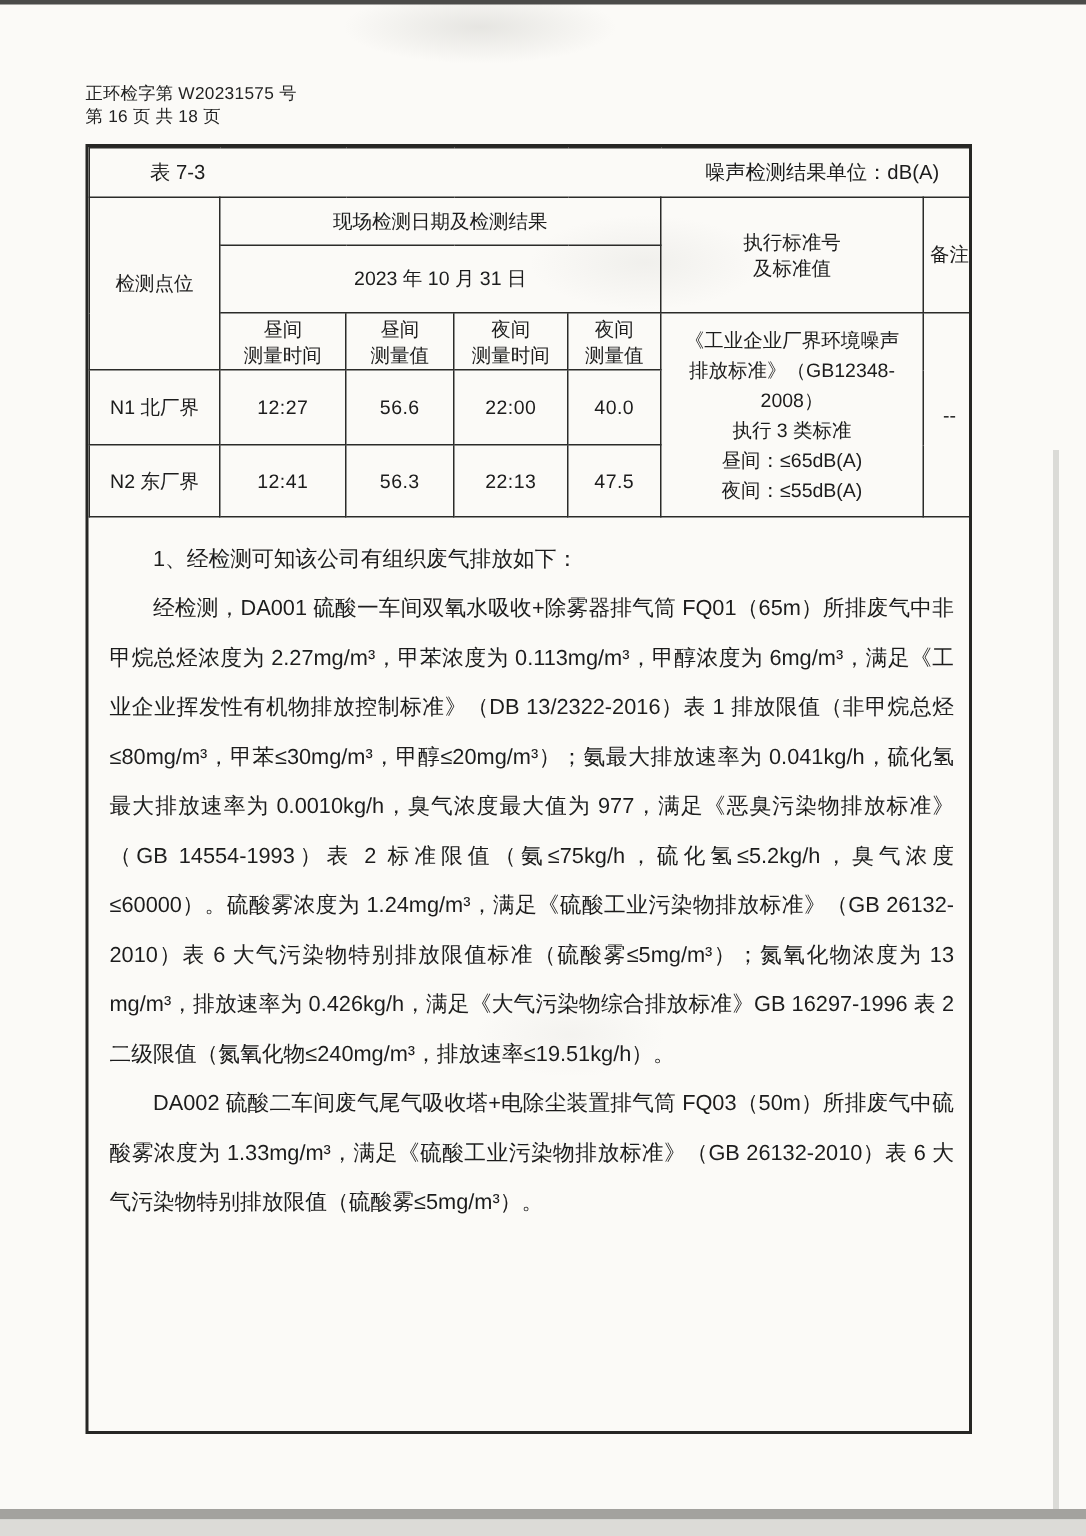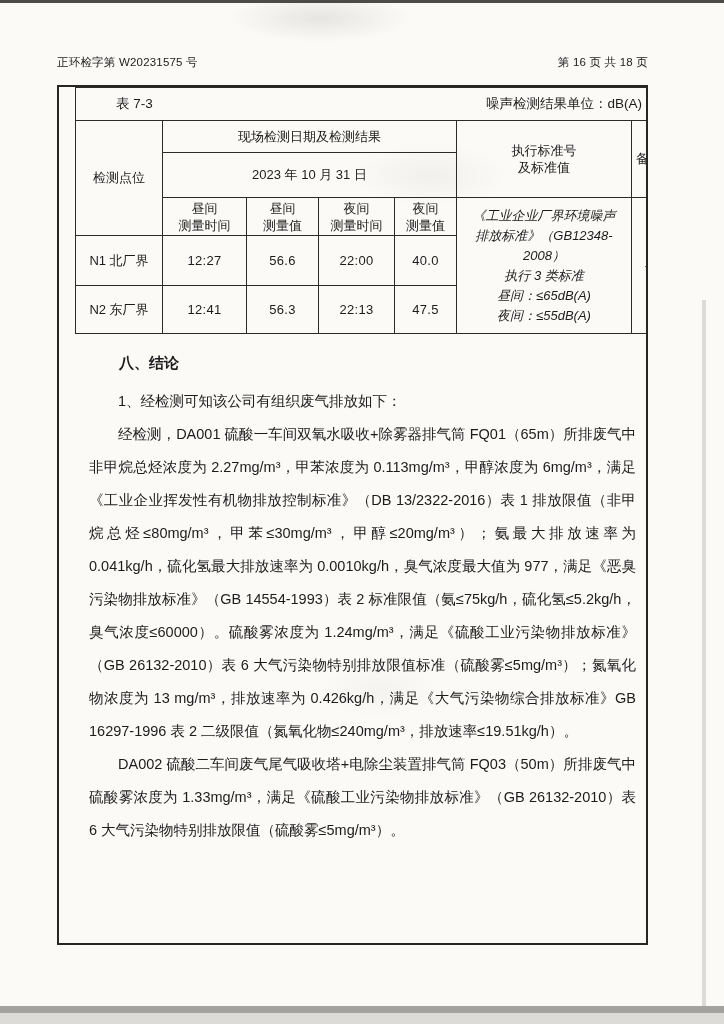--- a/index.html
+++ b/index.html
@@ -18,43 +18,43 @@
     color:#1d1d1d;
   }
   .scan-top-edge{position:absolute;top:0;left:0;width:724px;height:3px;background:#4b4b49;}
   .bottom-shadow{position:absolute;top:1006px;left:0;width:724px;height:7px;background:#a3a29e;}
   .bottom-edge{position:absolute;top:1013px;left:0;width:724px;height:11px;background:#dcdbd7;}
   .right-edge-shadow{position:absolute;left:702px;top:300px;width:4px;height:706px;background:rgba(160,160,155,.35);}
 
   .page-header{
     position:absolute;left:57px;top:55px;width:591px;
     display:flex;justify-content:space-between;
-    font-size:11.5px;color:#222;letter-spacing:.2px;
+    font-size:11.5px;color:#222;letter-spacing:.2px;flex-direction:column;
   }
   .frame{
-    position:absolute;left:57px;top:85px;width:591px;height:860px;
-    border:2px solid #262624;box-sizing:border-box;overflow:hidden;padding-left:16px;
+    position:absolute;left:57px;top:96px;width:591px;height:860px;
+    border:2px solid #262624;box-sizing:border-box;overflow:hidden;
   }
 
   table.noise-table{
     width:100%;border-collapse:collapse;table-layout:fixed;
   }
   table.noise-table td{
     border:1.4px solid #2b2b29;
     text-align:center;vertical-align:middle;
     padding:0 2px;font-size:13px;color:#1c1c1c;box-sizing:border-box;
   }
   .title-cell{padding:0 !important;}
   .title-flex{display:flex;align-items:center;width:100%;height:100%;font-size:13.5px;}
   .title-flex .cap-label{margin-left:40px;}
   .title-flex .cap-title{flex:1;text-align:right;}
   .title-flex .unit-label{margin-right:24px;}
   .pre{white-space:pre-line;}
   .subhead{font-size:12.5px;line-height:17px;}
-  .std-cell{font-size:12.8px;line-height:20px;font-style:italic;}
+  .std-cell{font-size:12.8px;line-height:20px;}
   .datecell{font-size:13.2px;}
   .num{font-size:13.5px;letter-spacing:.3px;}
 
   .conclusion{padding:12px 10px 0 14px;}
   .conclusion .heading{
     font-weight:bold;font-size:15px;line-height:33px;
     text-indent:2em;margin:0 0 6px 0;
   }
   .conclusion p{
     margin:0;text-indent:2em;text-align:justify;
@@ -132,21 +132,20 @@
         <td>N2 东厂界</td>
         <td class="num">12:41</td>
         <td class="num">56.3</td>
         <td class="num">22:13</td>
         <td class="num">47.5</td>
       </tr>
     </tbody>
       </table>
 
     <div class="conclusion">
-      <div class="heading">八、结论</div>
       <p>1、经检测可知该公司有组织废气排放如下：</p>
       <p>经检测，DA001 硫酸一车间双氧水吸收+除雾器排气筒 FQ01（65m）所排废气中非甲烷总烃浓度为 2.27mg/m³，甲苯浓度为 0.113mg/m³，甲醇浓度为 6mg/m³，满足《工业企业挥发性有机物排放控制标准》（DB 13/2322-2016）表 1 排放限值（非甲烷总烃≤80mg/m³，甲苯≤30mg/m³，甲醇≤20mg/m³）；氨最大排放速率为 0.041kg/h，硫化氢最大排放速率为 0.0010kg/h，臭气浓度最大值为 977，满足《恶臭污染物排放标准》（GB 14554-1993）表 2 标准限值（氨≤75kg/h，硫化氢≤5.2kg/h，臭气浓度≤60000）。硫酸雾浓度为 1.24mg/m³，满足《硫酸工业污染物排放标准》（GB 26132-2010）表 6 大气污染物特别排放限值标准（硫酸雾≤5mg/m³）；氮氧化物浓度为 13 mg/m³，排放速率为 0.426kg/h，满足《大气污染物综合排放标准》GB 16297-1996 表 2 二级限值（氮氧化物≤240mg/m³，排放速率≤19.51kg/h）。</p>
       <p>DA002 硫酸二车间废气尾气吸收塔+电除尘装置排气筒 FQ03（50m）所排废气中硫酸雾浓度为 1.33mg/m³，满足《硫酸工业污染物排放标准》（GB 26132-2010）表 6 大气污染物特别排放限值（硫酸雾≤5mg/m³）。</p>
 
     </div>
 
   </div>
 
   <div class="right-edge-shadow"></div>
   <div class="bottom-shadow"></div>

